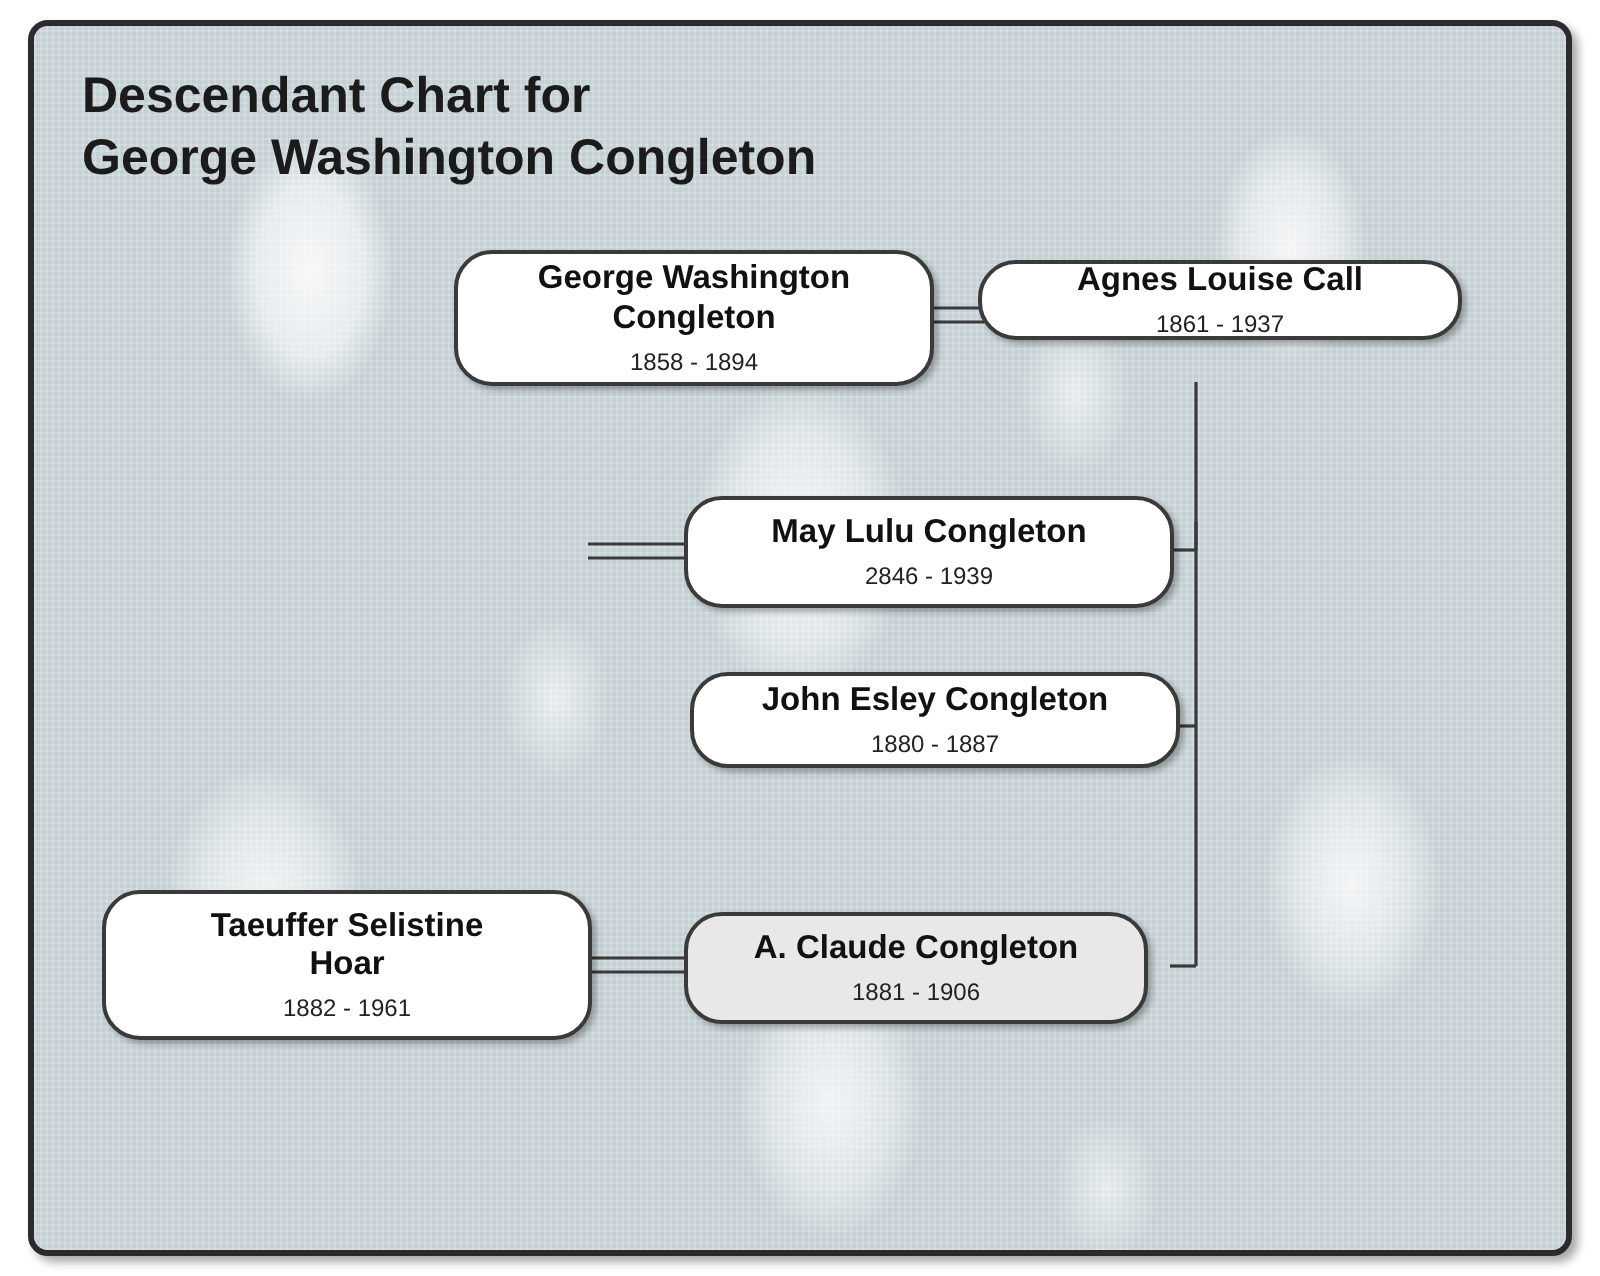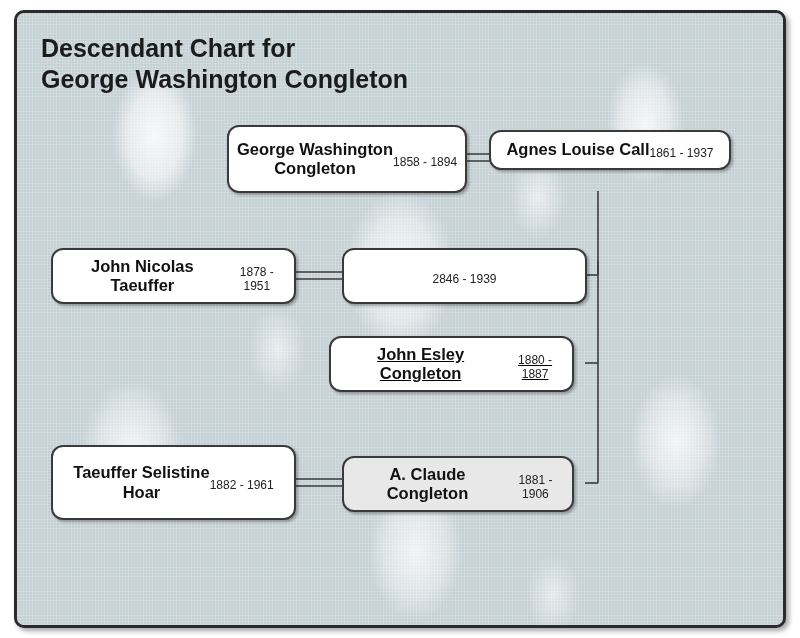--- a/index.html
+++ b/index.html
@@ -60,25 +60,24 @@
 
   #connectors {
     position: absolute;
     inset: 0;
   }
 
   .node {
     position: absolute;
     box-sizing: border-box;
     border: 2px solid #3a3a3a;
-    border-radius: 12px;
+    border-radius: 19px;
     background: #ffffff;
     display: flex;
-    flex-direction: row;
-    align-items: center;
+    flex-direction: column;
     justify-content: center;
     box-shadow: 2px 2px 3px rgba(0,0,0,0.3);
     padding: 4px 6px;
   }
   .node.shaded {
     background: #e8e8e8;
   }
   .node .nm {
     font-size: 16.5px;
     font-weight: bold;
@@ -128,30 +127,27 @@
     <div class="nm" style="white-space:pre-line;">George Washington
 Congleton</div>
     <div class="dt">1858 - 1894</div>
   </div>
 
   <div class="node" style="left:472px; top:117px; width:242px; height:40px;">
     <div class="nm">Agnes Louise Call</div>
     <div class="dt">1861 - 1937</div>
   </div>
 
-  <div class="node" style="left:34px; top:235px; width:245px; height:56px;">
-    <div class="nm">John Nicolas Taeuffer</div>
-    <div class="dt">1878 - 1951</div>
-  </div>
 
   <div class="node" style="left:325px; top:235px; width:245px; height:56px;">
+    <div class="nm">May Lulu Congleton</div>
     <div class="dt">2846 - 1939</div>
   </div>
 
-  <div class="node" style="left:312px; top:323px; width:245px; height:56px;text-decoration:underline;">
+  <div class="node" style="left:328px; top:323px; width:245px; height:48px;">
     <div class="nm">John Esley Congleton</div>
     <div class="dt">1880 - 1887</div>
   </div>
 
   <div class="node" style="left:34px; top:432px; width:245px; height:75px;">
     <div class="nm" style="white-space:pre-line;">Taeuffer Selistine
 Hoar</div>
     <div class="dt">1882 - 1961</div>
   </div>
 

